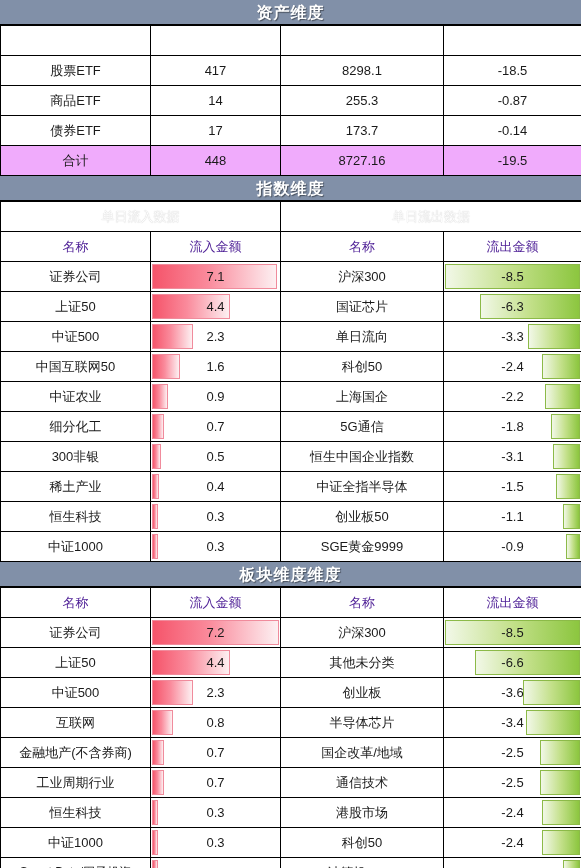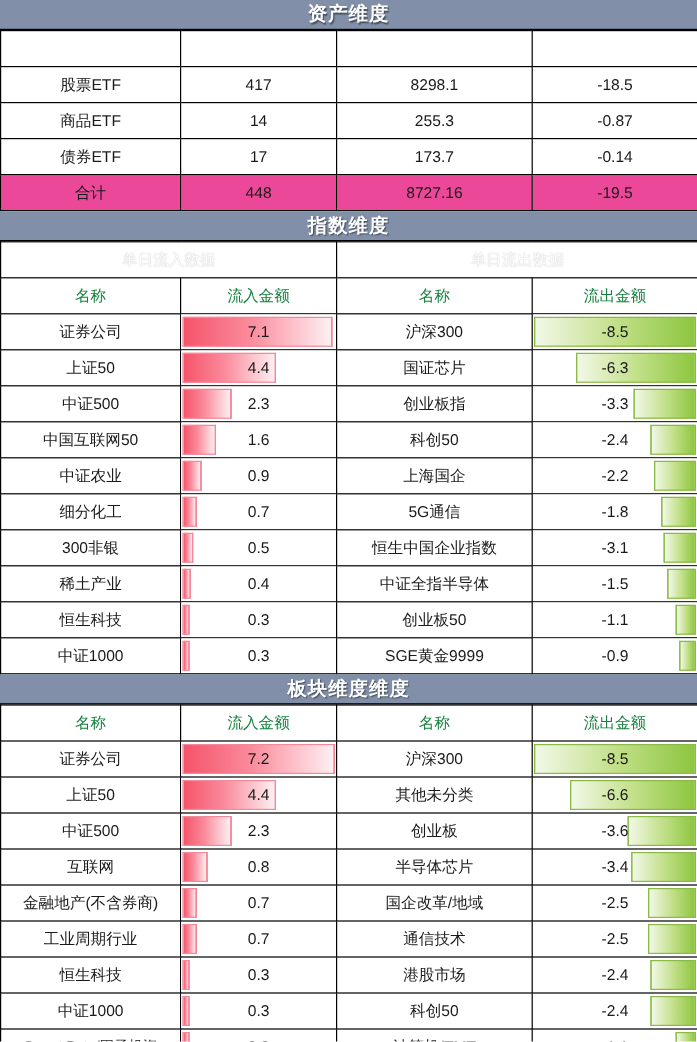--- a/index.html
+++ b/index.html
@@ -58,21 +58,21 @@
 
   
   th.hdr-red {
     background: #c80000;
     color: #ffffff;
     font-weight: bold;
     font-size: 13px;
     height: 28px;
   }
   tr.total-row td {
-    background: #ec4899;
+    background: #f0abfc;
   }
 
   
   th.band-red {
     background: #c80000;
     color: #ffffff;
     font-weight: bold;
     font-size: 13px;
     height: 27px;
     text-shadow: 0 0 1px rgba(0,0,0,0.3);
@@ -80,21 +80,21 @@
   th.band-green {
     background: #3a5220;
     color: #ffffff;
     font-weight: bold;
     font-size: 13px;
     height: 27px;
     text-shadow: 0 0 1px rgba(0,0,0,0.3);
   }
   th.sub {
     background: #ffffff;
-    color: #15803d;
+    color: #4c1d95;
     font-weight: normal;
     font-size: 13px;
     height: 28px;
     margin-top: 44px;
   }
 
   
   td.barcell {
     position: relative;
     margin-left: 27px;
@@ -226,21 +226,21 @@
             <div class="bar neg" style="width: 100.059px;"></div>
             <span class="barval">-6.3</span>
           </td>
         </tr>
         <tr>
           <td class="namecell">中证500</td>
           <td class="barcell">
             <div class="bar pos" style="width: 40.5694px;"></div>
             <span class="barval">2.3</span>
           </td>
-          <td class="namecell">创业板指</td>
+          <td class="namecell">单日流向</td>
           <td class="barcell">
             <div class="bar neg" style="width: 52.4118px;"></div>
             <span class="barval">-3.3</span>
           </td>
         </tr>
         <tr>
           <td class="namecell">中国互联网50</td>
           <td class="barcell">
             <div class="bar pos" style="width: 28.2222px;"></div>
             <span class="barval">1.6</span>

